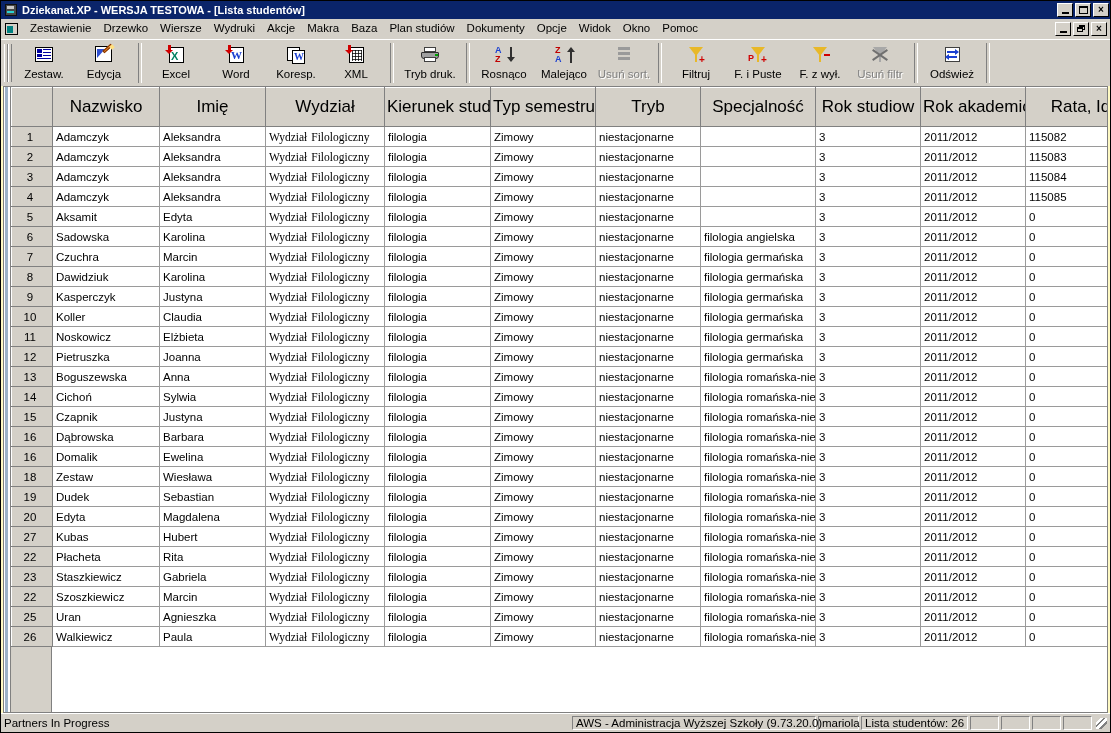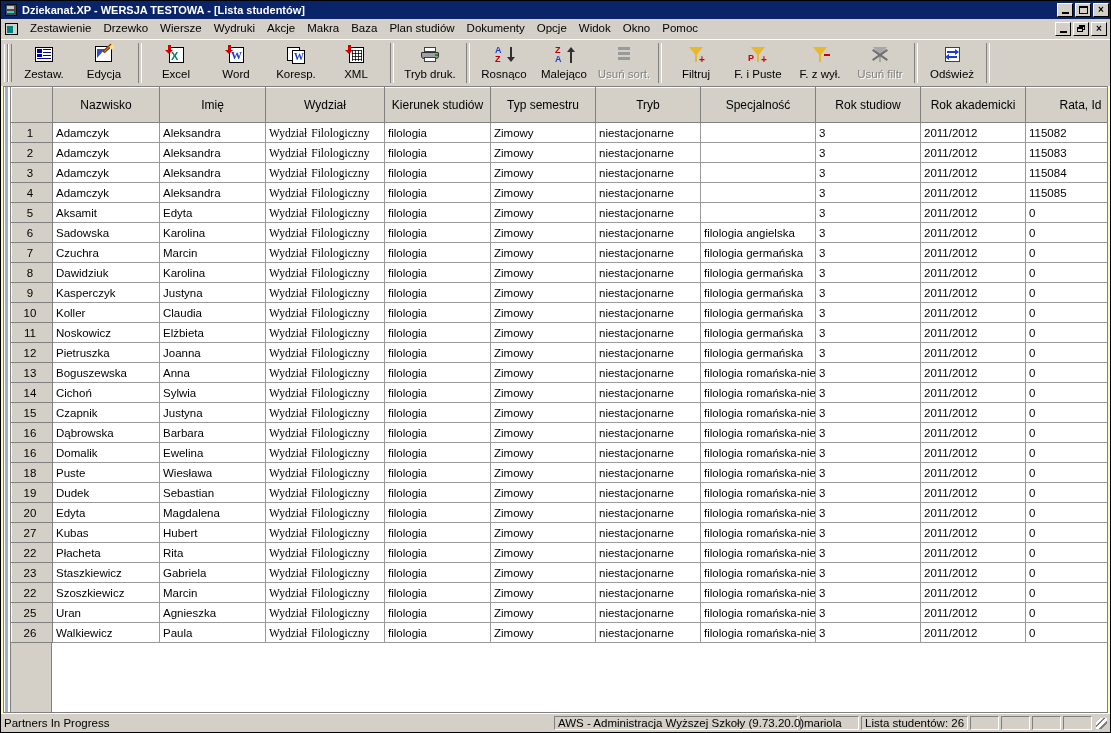--- a/index.html
+++ b/index.html
@@ -324,21 +324,21 @@
     font-size: 11.5px;
   }
   table.grid th {
     background: #d4d0c8;
     border-right: 1px solid #808080;
     border-bottom: 1px solid #808080;
     border-top: 1px solid #ffffff;
     border-left: 1px solid #ffffff;
     height: 35px;
     font-weight: normal;
-    font-size: 12px;
+    font-size: 17px;
     color: #000;
     text-align: center;
     padding: 9px 2px;
     white-space: nowrap;
     overflow: hidden;
     box-sizing: border-box;
   }
   table.grid td {
     border-right: 1px solid #9a9a9a;
     border-bottom: 1px solid #9a9a9a;
@@ -900,21 +900,21 @@
               <td>filologia</td>
               <td>Zimowy</td>
               <td>niestacjonarne</td>
               <td>filologia romańska-nie</td>
               <td>3</td>
               <td>2011/2012</td>
               <td>0</td>
             </tr>
             <tr>
               <td class="rowhdr">18</td>
-              <td>Puste</td>
+              <td>Zestaw</td>
               <td>Wiesława</td>
               <td class="wydz"><span>Wydział</span><span class="w2">Filologiczny</span></td>
               <td>filologia</td>
               <td>Zimowy</td>
               <td>niestacjonarne</td>
               <td>filologia romańska-nie</td>
               <td>3</td>
               <td>2011/2012</td>
               <td>0</td>
             </tr>
@@ -1028,21 +1028,21 @@
         <div id="filler-gutter"></div>
         <div id="filler-body"></div>
       </div>
     </div>
   </div>
 
   <div id="status-bar">
     <div class="sb-panel sb-left">Partners In Progress</div>
     <div class="sb-panel sb-grow"></div>
     <div class="sb-panel" style="width:244px">AWS - Administracja Wyższej Szkoły (9.73.20.0)</div>
-    <div class="sb-panel" style="width:59px">mariola</div>
+    <div class="sb-panel" style="width:41px">mariola</div>
     <div class="sb-panel" style="width:107px">Lista studentów: 26</div>
     <div class="sb-panel" style="width:29px"></div>
     <div class="sb-panel" style="width:29px"></div>
     <div class="sb-panel" style="width:29px"></div>
     <div class="sb-panel" style="width:29px"></div>
     <div id="sb-grip"></div>
   </div>
 
 </div>
 

